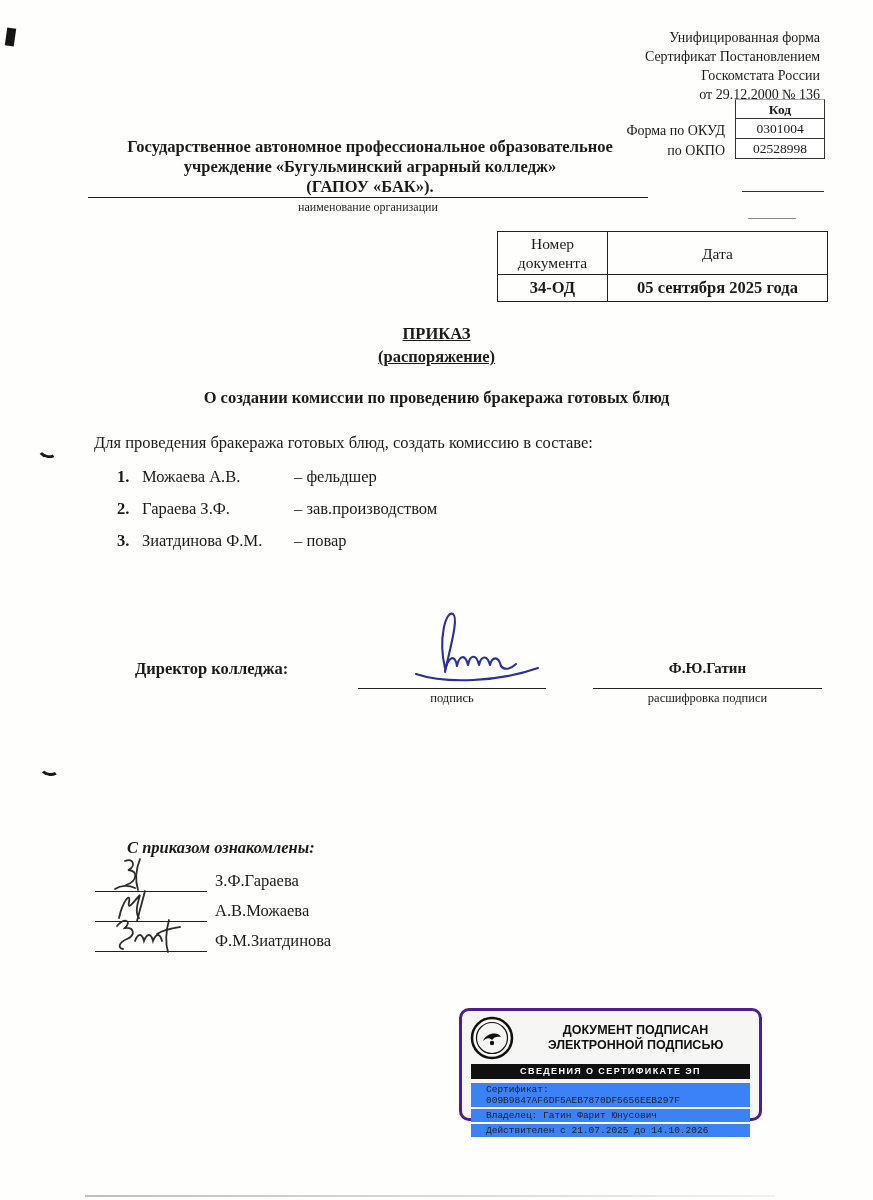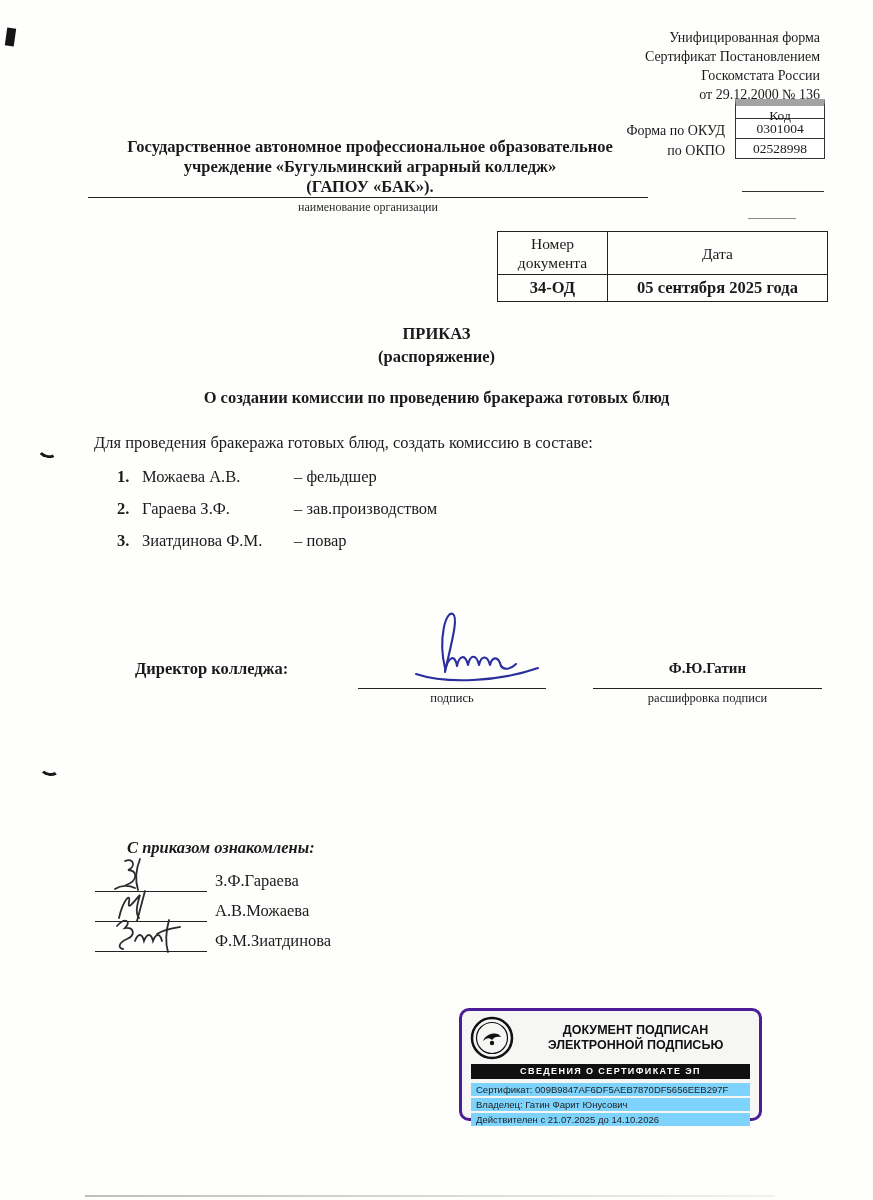--- a/index.html
+++ b/index.html
@@ -7,36 +7,36 @@
   .page {
     position:relative; width:873px; height:1200px; margin:0 auto;
     background:#fefefdl; background-color:#fefefd;
     font-family:"Liberation Serif", serif; color:#1b1b1b; overflow:hidden;
   }
   
   .form-note { position:absolute; top:28px; right:53px; text-align:right; font-size:14px; line-height:19px; }
   
   .code-block { position:absolute; top:99px; left:735px; width:90px; }
   .code-cell { border:1px solid #333; border-top:none; text-align:center; font-size:13.5px; height:20px; line-height:19px; background:#fff; }
-  .code-cell:first-child { border-top:7px solid #a3a3a3; }
+  .code-cell:first-child { border-top:1px solid #a3a3a3;font-weight:bold; }
   .code-labels { position:absolute; top:121px; right:148px; text-align:right; font-size:14px; line-height:20px; }
   
   .org { position:absolute; top:137px; left:60px; width:620px; text-align:center; font-weight:bold; font-size:16.5px; line-height:20px; }
   .org-rule { position:absolute; top:197px; left:88px; width:560px; border-top:1.5px solid #222; }
   .org-caption { position:absolute; top:200px; left:88px; width:560px; text-align:center; font-size:12px; color:#2a2a2a; }
   .rule-a { position:absolute; top:191px; left:742px; width:82px; border-top:1.5px solid #333; }
   .rule-b { position:absolute; top:218px; left:748px; width:48px; border-top:1px solid #8a8a8a; }
   
   .doc-table { position:absolute; top:231px; left:497px; border-collapse:collapse; }
   .doc-table td { border:1.4px solid #222; text-align:center; vertical-align:middle; }
   .doc-table .th { width:110px; font-size:15.5px; padding:2px 4px; height:42px; line-height:19px; }
   .doc-table .thd { width:220px; }
   .doc-table .tv { font-weight:bold; font-size:16.5px; height:27px; }
   
-  .title { position:absolute; top:322px; left:0; width:873px; text-align:center; font-weight:bold; font-size:16.5px; line-height:23px; }
+  .title { position:absolute; top:322px; left:0; width:873px; text-align:center; font-weight:bold; font-size:16.5px; line-height:23px;text-decoration:underline; }
   .subject { position:absolute; top:388px; left:0; width:873px; text-align:center; font-weight:bold; font-size:16.5px; }
   
   .intro { position:absolute; top:433px; left:94px; font-size:16.5px; }
   .commission { position:absolute; top:467px; left:117px; font-size:16.5px; }
   .crow { display:flex; margin-bottom:10px; height:22px; }
   .cnum { font-weight:bold; width:25px; }
   .cname { width:152px; }
   
   .dir-label { position:absolute; top:659px; left:135px; font-weight:bold; font-size:16.5px; }
   .sig-line1 { position:absolute; top:688px; left:358px; width:188px; border-top:1.5px solid #222; }
@@ -52,21 +52,21 @@
   .ack-line { position:absolute; bottom:0; left:0; width:112px; border-top:1.5px solid #222; }
   .ack-name { position:absolute; left:120px; bottom:1px; font-size:16.5px; }
   .ack-sig { position:absolute; bottom:-4px; left:12px; }
   
   .stamp { position:absolute; top:1008px; left:459px; width:303px; height:113px; border:3px solid #4c1d95; border-radius:10px; background:#f6f6f5; font-family:"Liberation Sans", sans-serif; }
   .stamp-top { display:flex; align-items:center; height:49px; padding:4px 8px 0 8px; }
   .stamp-emblem { flex:0 0 44px; margin-right:6px; }
   .stamp-title { flex:1; text-align:center; font-weight:bold; font-size:12.5px; line-height:15px; color:#101010; }
   .stamp-bar { margin:4px 9px 4px 9px; background:#101010; color:#fff; text-align:center; font-size:9px; font-weight:bold; letter-spacing:1.4px; padding:2px 0 3px 0; }
   .stamp-info { margin:0 9px; font-size:9.5px; line-height:11px; color:#222; }
-  .stamp-info div { background:#7dd3fc; margin-bottom:2px; padding:1px 5px; }
+  .stamp-info div { background:#3b82f6; margin-bottom:2px; padding:1px 15px;font-family:Liberation Mono, monospace; }
   
   .corner-mark { position:absolute; left:6px; top:28px; width:9px; height:18px; background:#151515; transform:rotate(8deg); }
   .crescent { position:absolute; width:20px; height:15px; border:3px solid transparent; border-bottom:3.5px solid #1a1a1a; border-radius:50%; }
   .c1 { left:38px; top:443px; transform:rotate(12deg); }
   .c2 { left:40px; top:761px; transform:rotate(8deg); }
   .bottom-smudge { position:absolute; bottom:3px; left:85px; width:690px; height:2px;
     background:linear-gradient(to right, rgba(0,0,0,0.25), rgba(0,0,0,0.05)); }
 </style>
 </head>
 <body>

